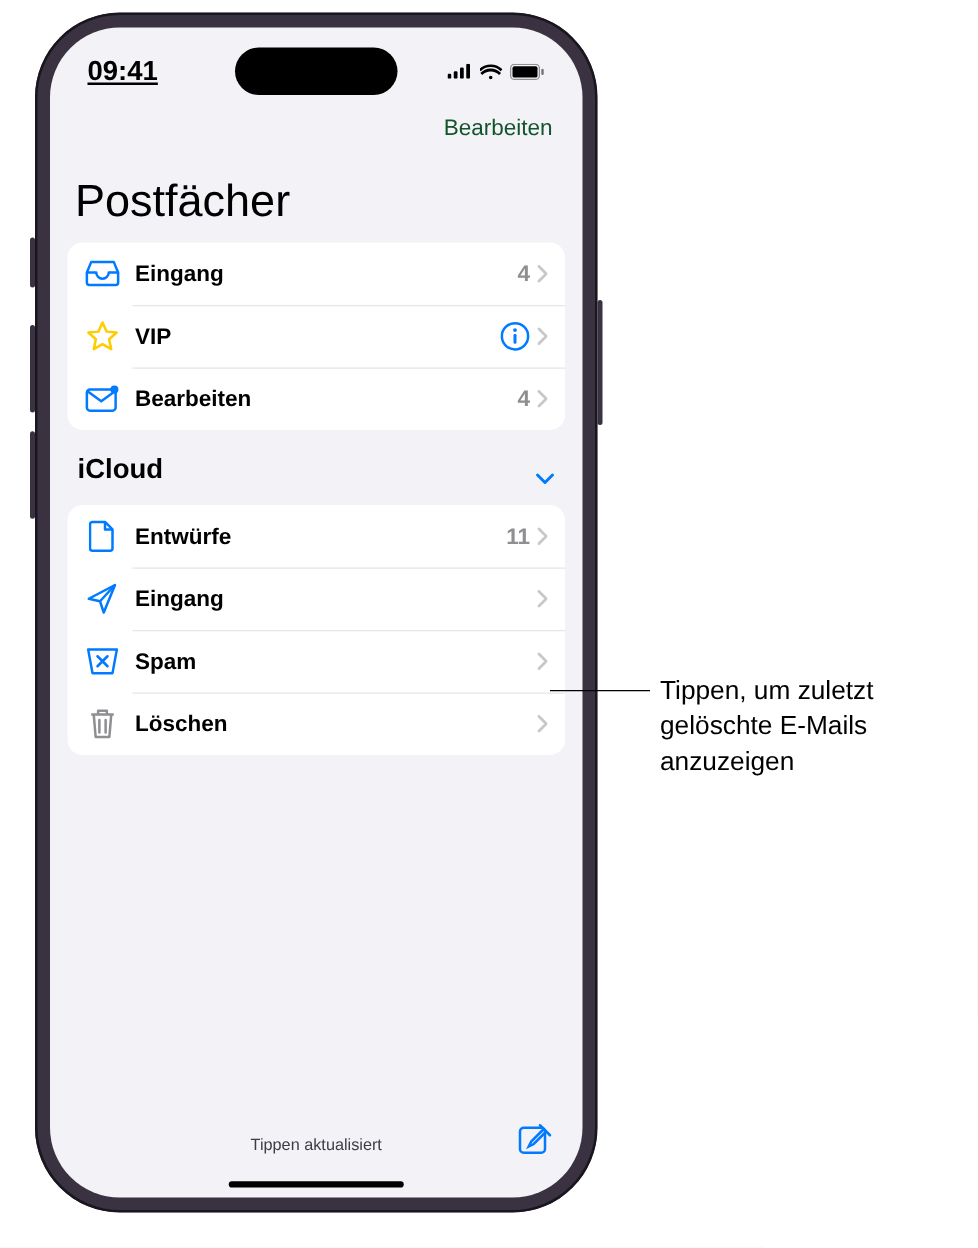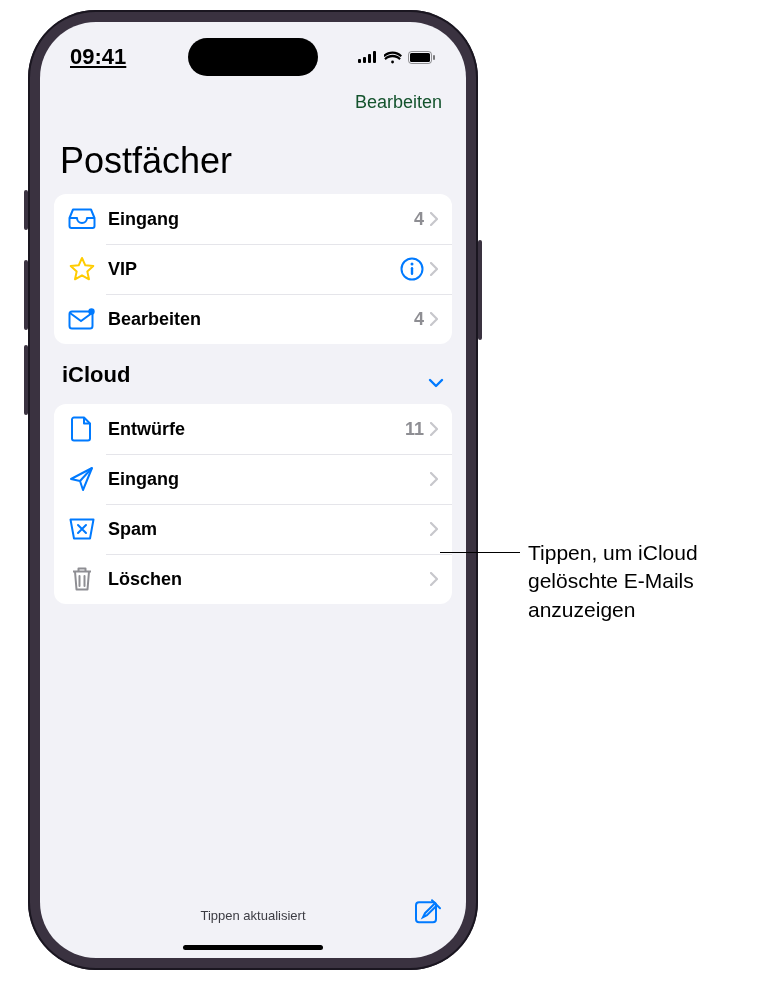--- a/index.html
+++ b/index.html
@@ -408,14 +408,14 @@
           </svg>
       </span>
     </div>
 
     <div class="home-indicator"></div>
   </div>
 </div>
 
 <div class="callout">
   <div class="callout-line"></div>
-  <div class="callout-text">Tippen, um iCloud gelöschte E-Mails anzuzeigen</div>
+  <div class="callout-text">Tippen, um zuletzt gelöschte E-Mails anzuzeigen</div>
 </div>
 
 </body></html>

